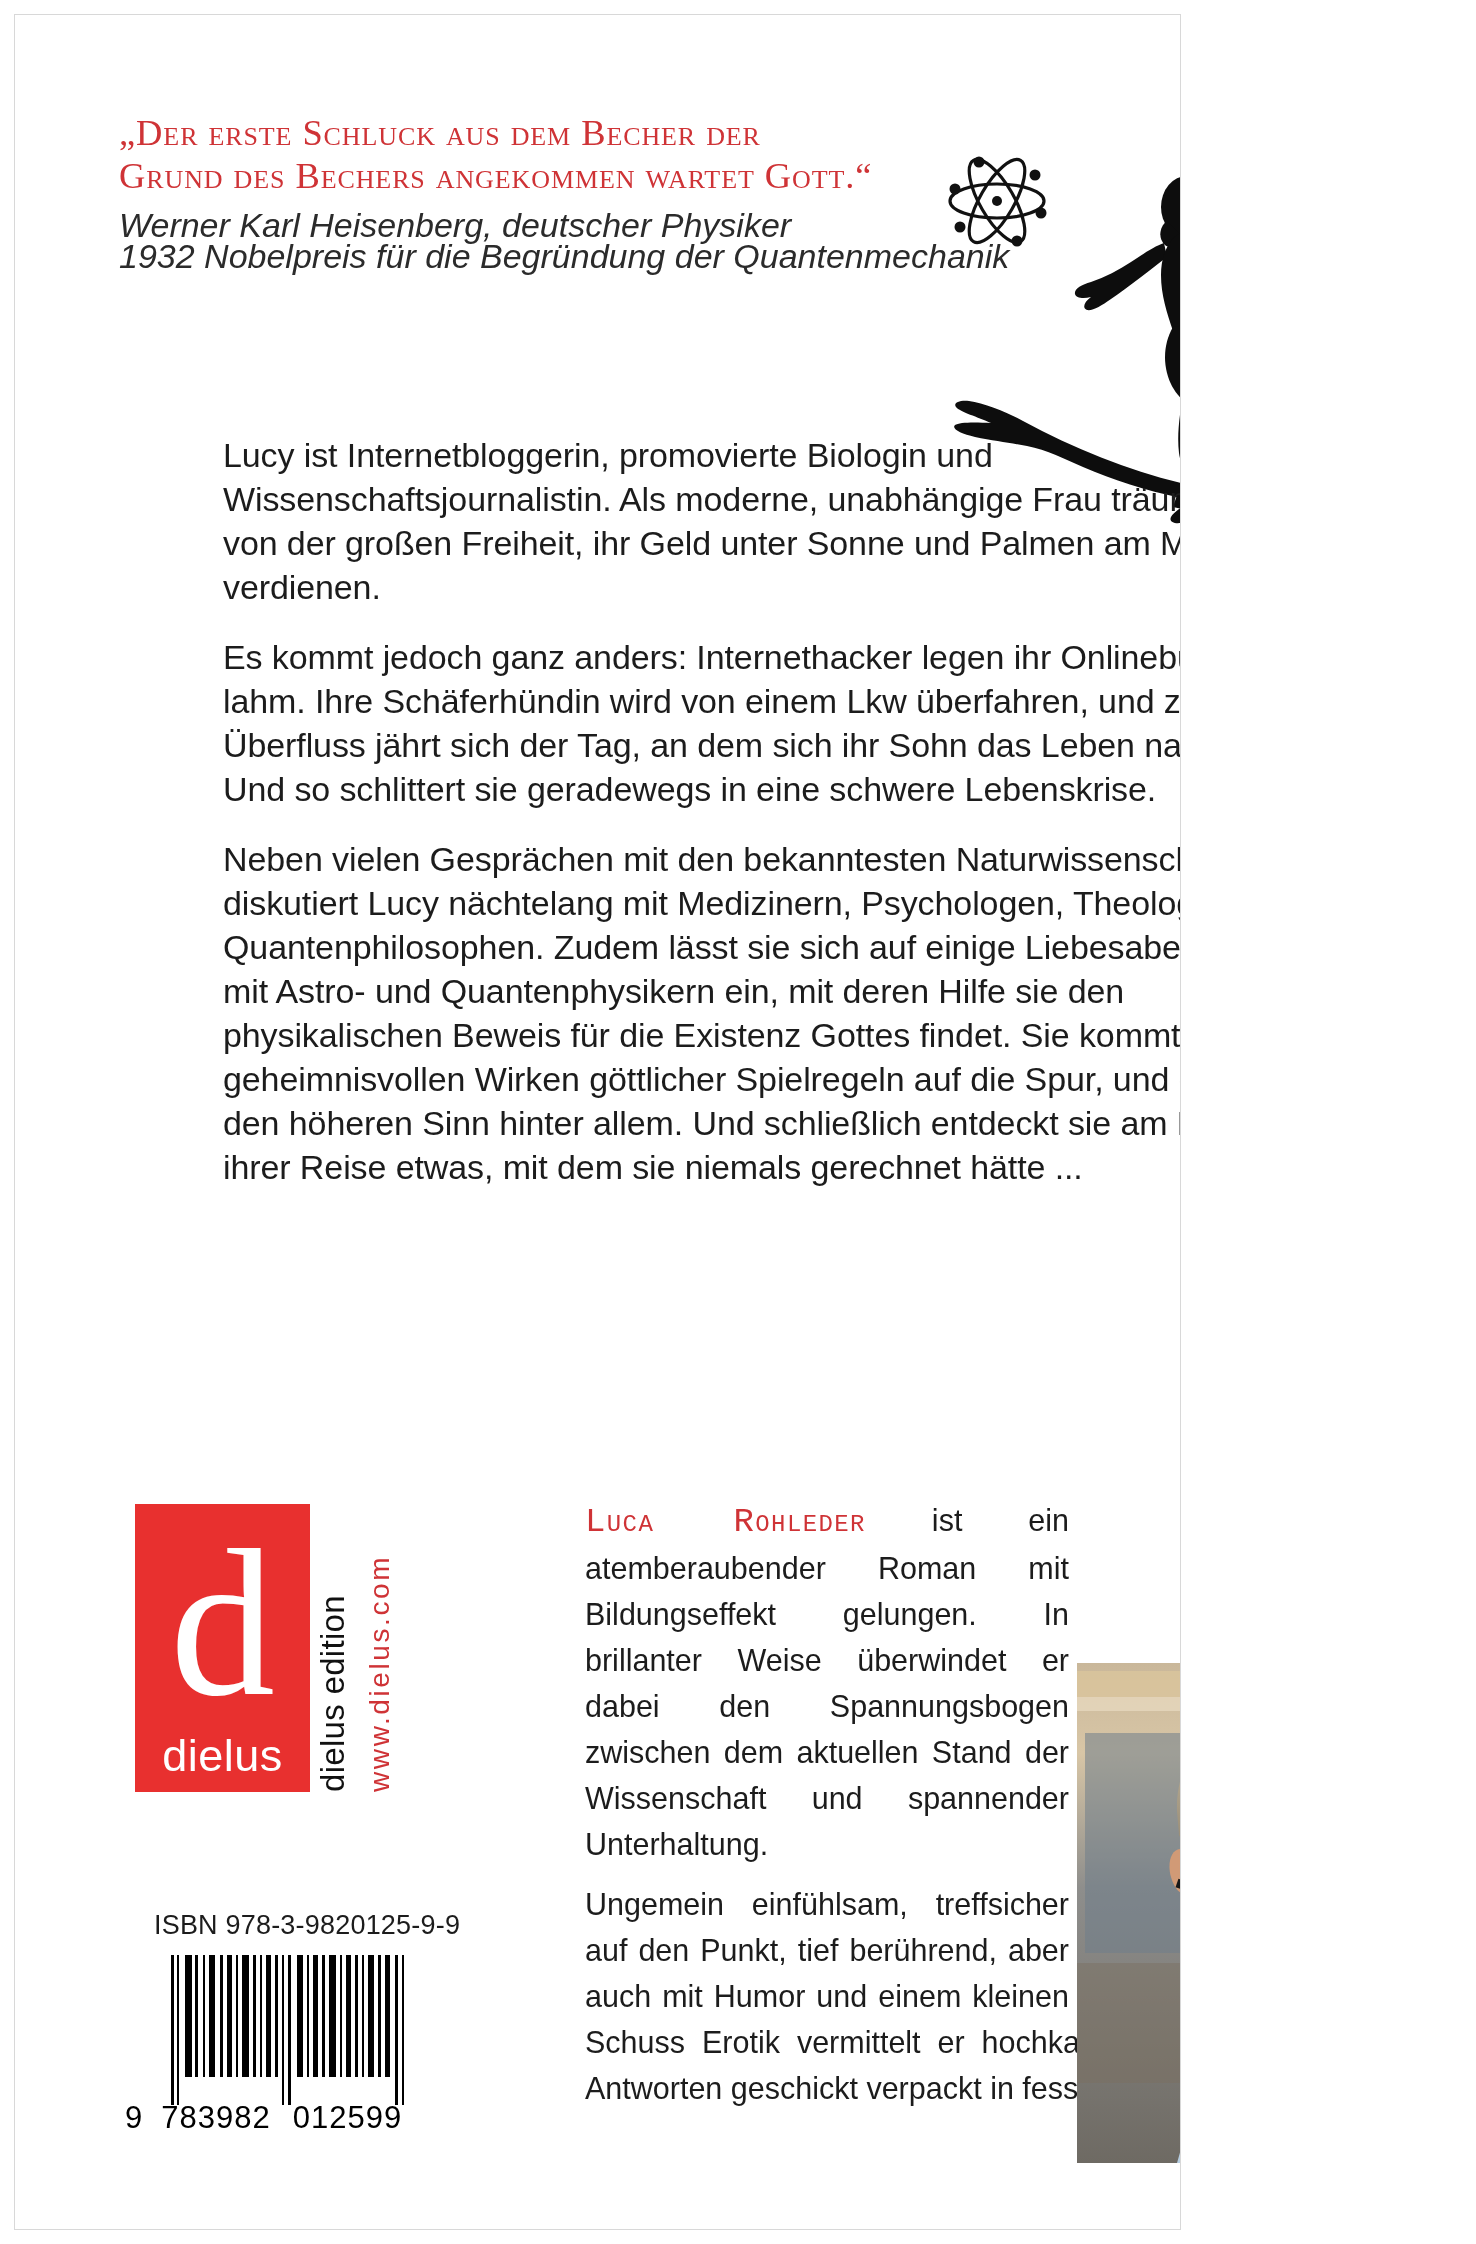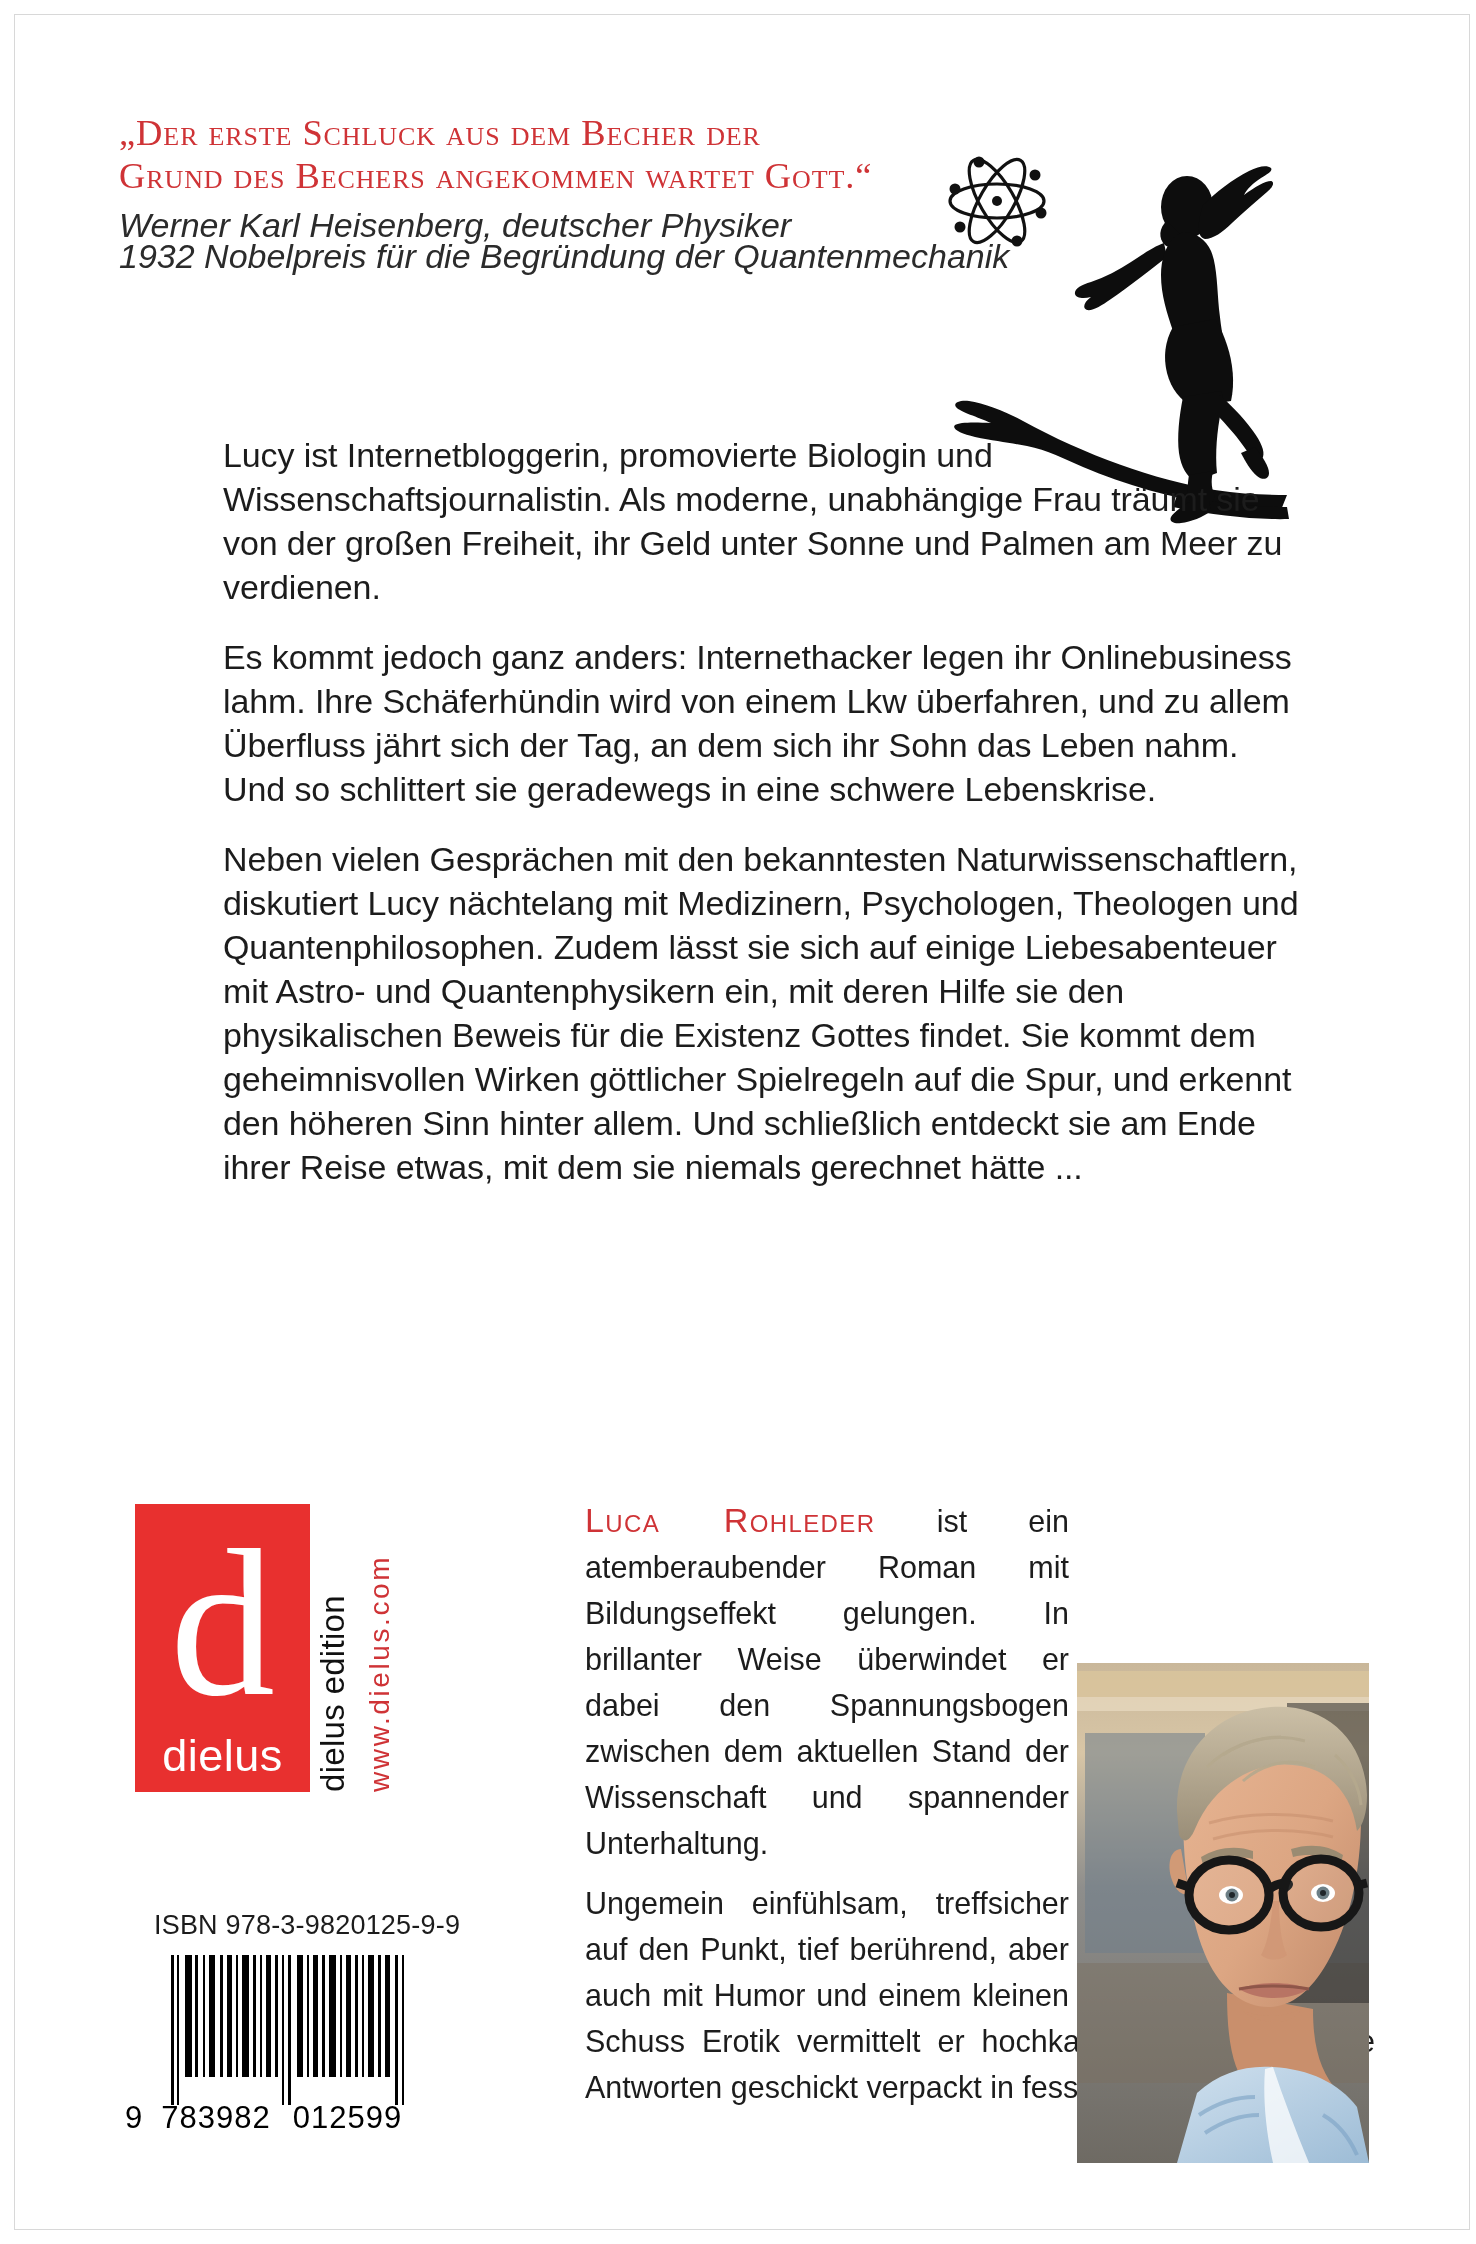--- a/index.html
+++ b/index.html
@@ -14,21 +14,21 @@
     position:relative;
     width:1476px;height:2244px;
     background:#ffffff;
     box-sizing:border-box;
     overflow:hidden;
   }
   
   #sheet{
     position:absolute;
     left:14px;top:14px;
-    width:1456px;height:2216px;
+    width:1167px;height:2216px;
     background:#ffffff;
     box-sizing:border-box;
     border:1px solid #d8d8d8;
     overflow:hidden;
   }
 
   
   .quote-block{
     position:absolute;
     left:104px;top:96px;
@@ -176,21 +176,21 @@
   .blurb p{
     margin:0 0 14px 0;
     font-family:"Liberation Sans", sans-serif;
     font-size:30.5px;
     line-height:46px;
     color:#1c1c1c;
     text-align:justify;
   }
   .blurb p:last-child{margin-bottom:0;}
   .author-name{
-    font-family:Liberation Sans, sans-serif;
+    font-family:Liberation Mono, monospace;
     font-variant:small-caps;
     color:#cf3336;
     font-size:34px;
     letter-spacing:1.4px;
   }
   .blurb .wrap-right{
     float:right;
     width:292px;
     height:500px;
     shape-outside:inset(0);

